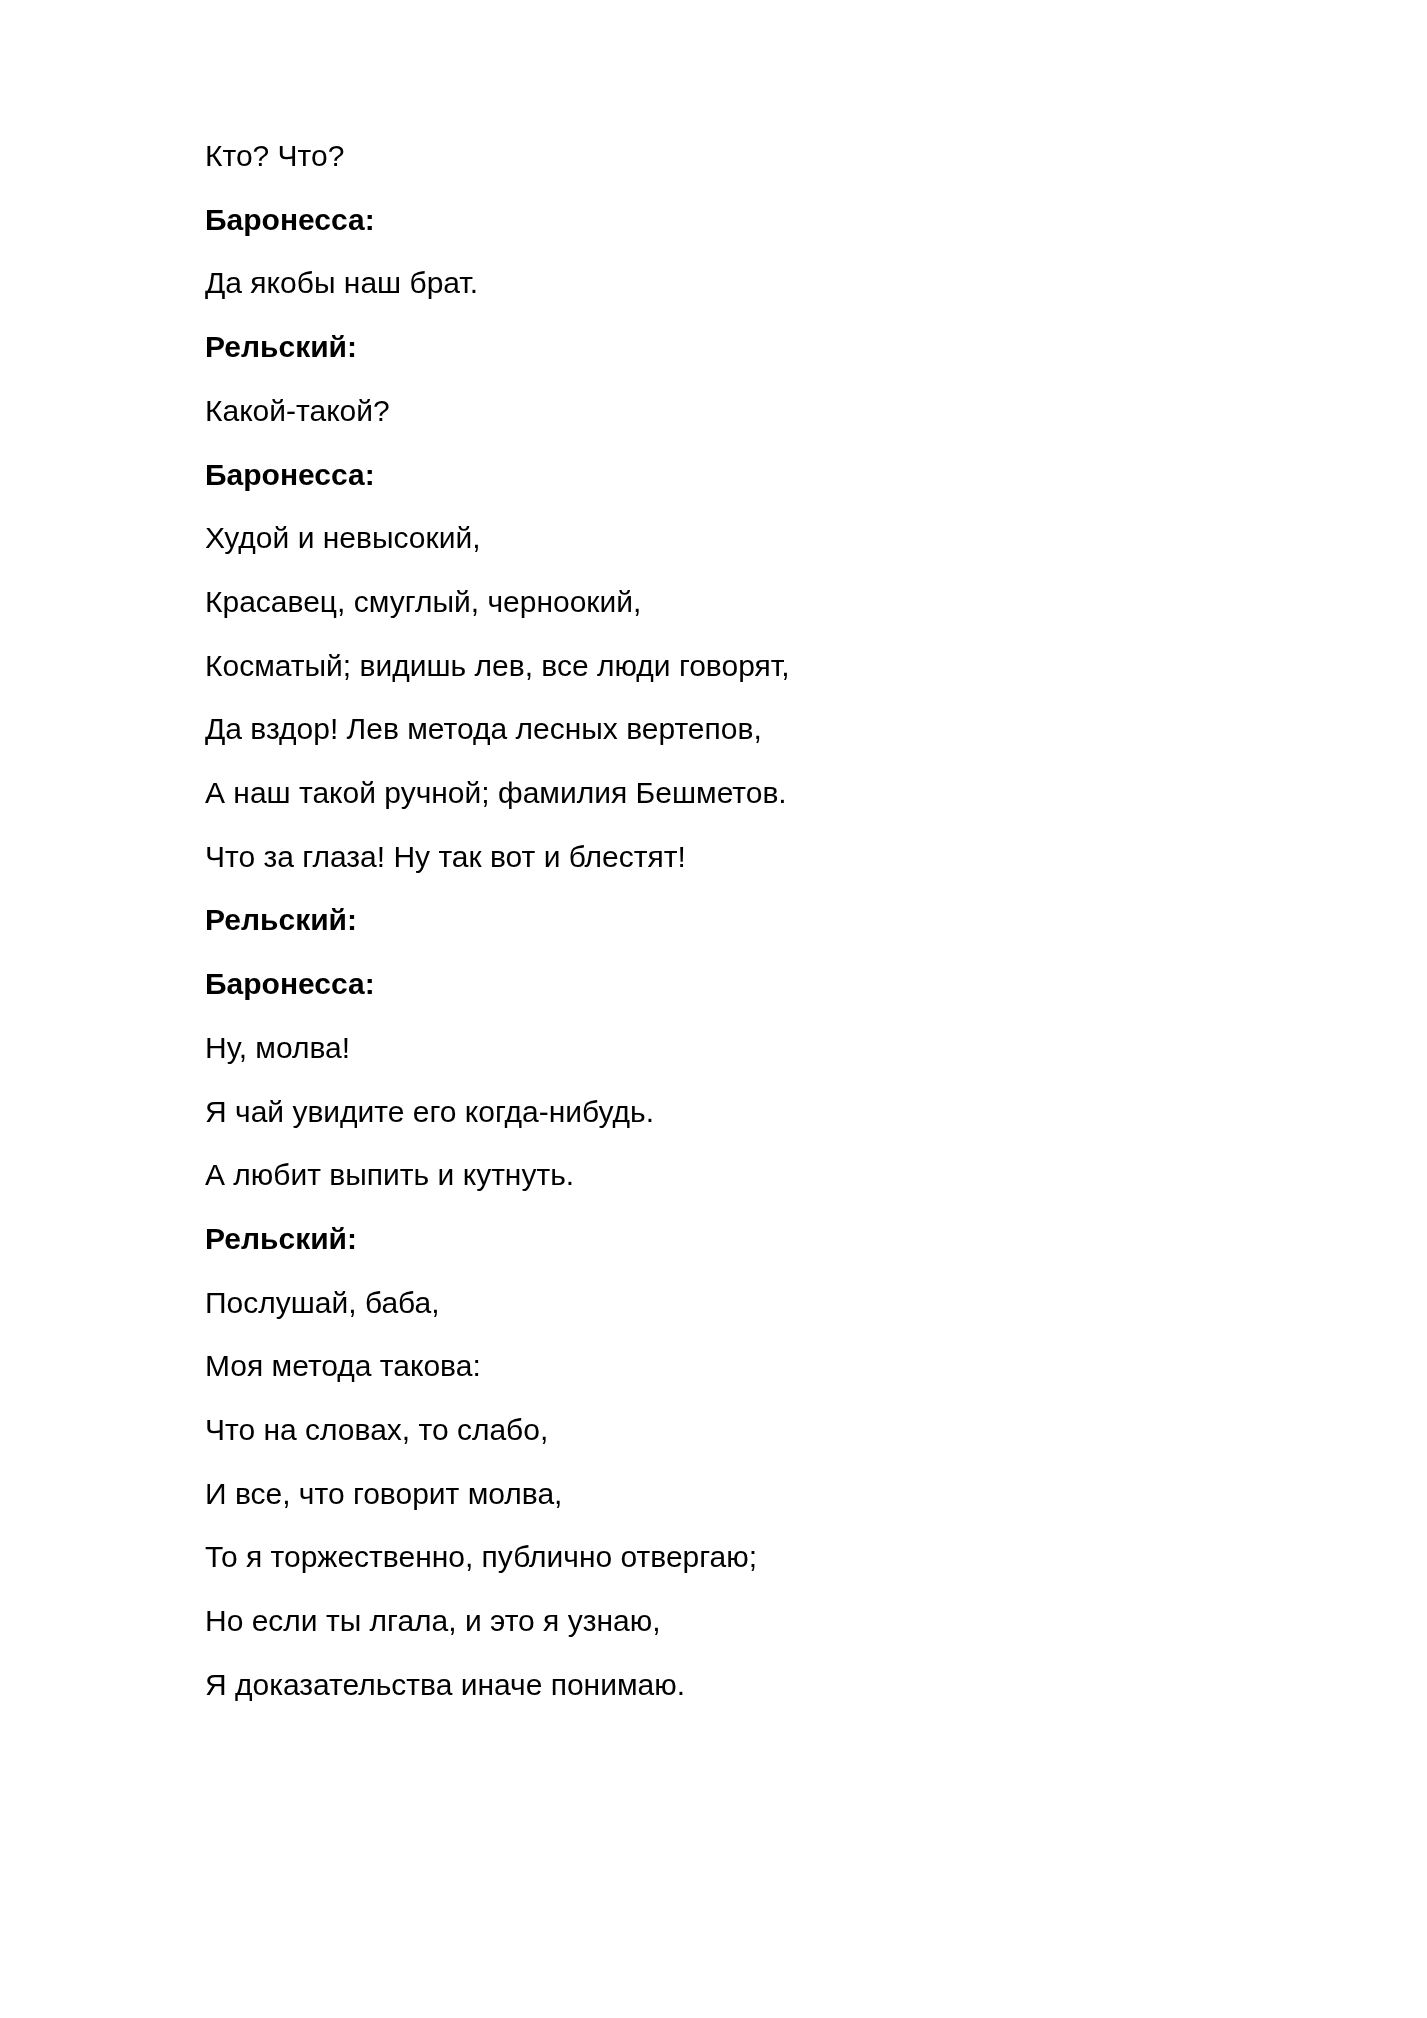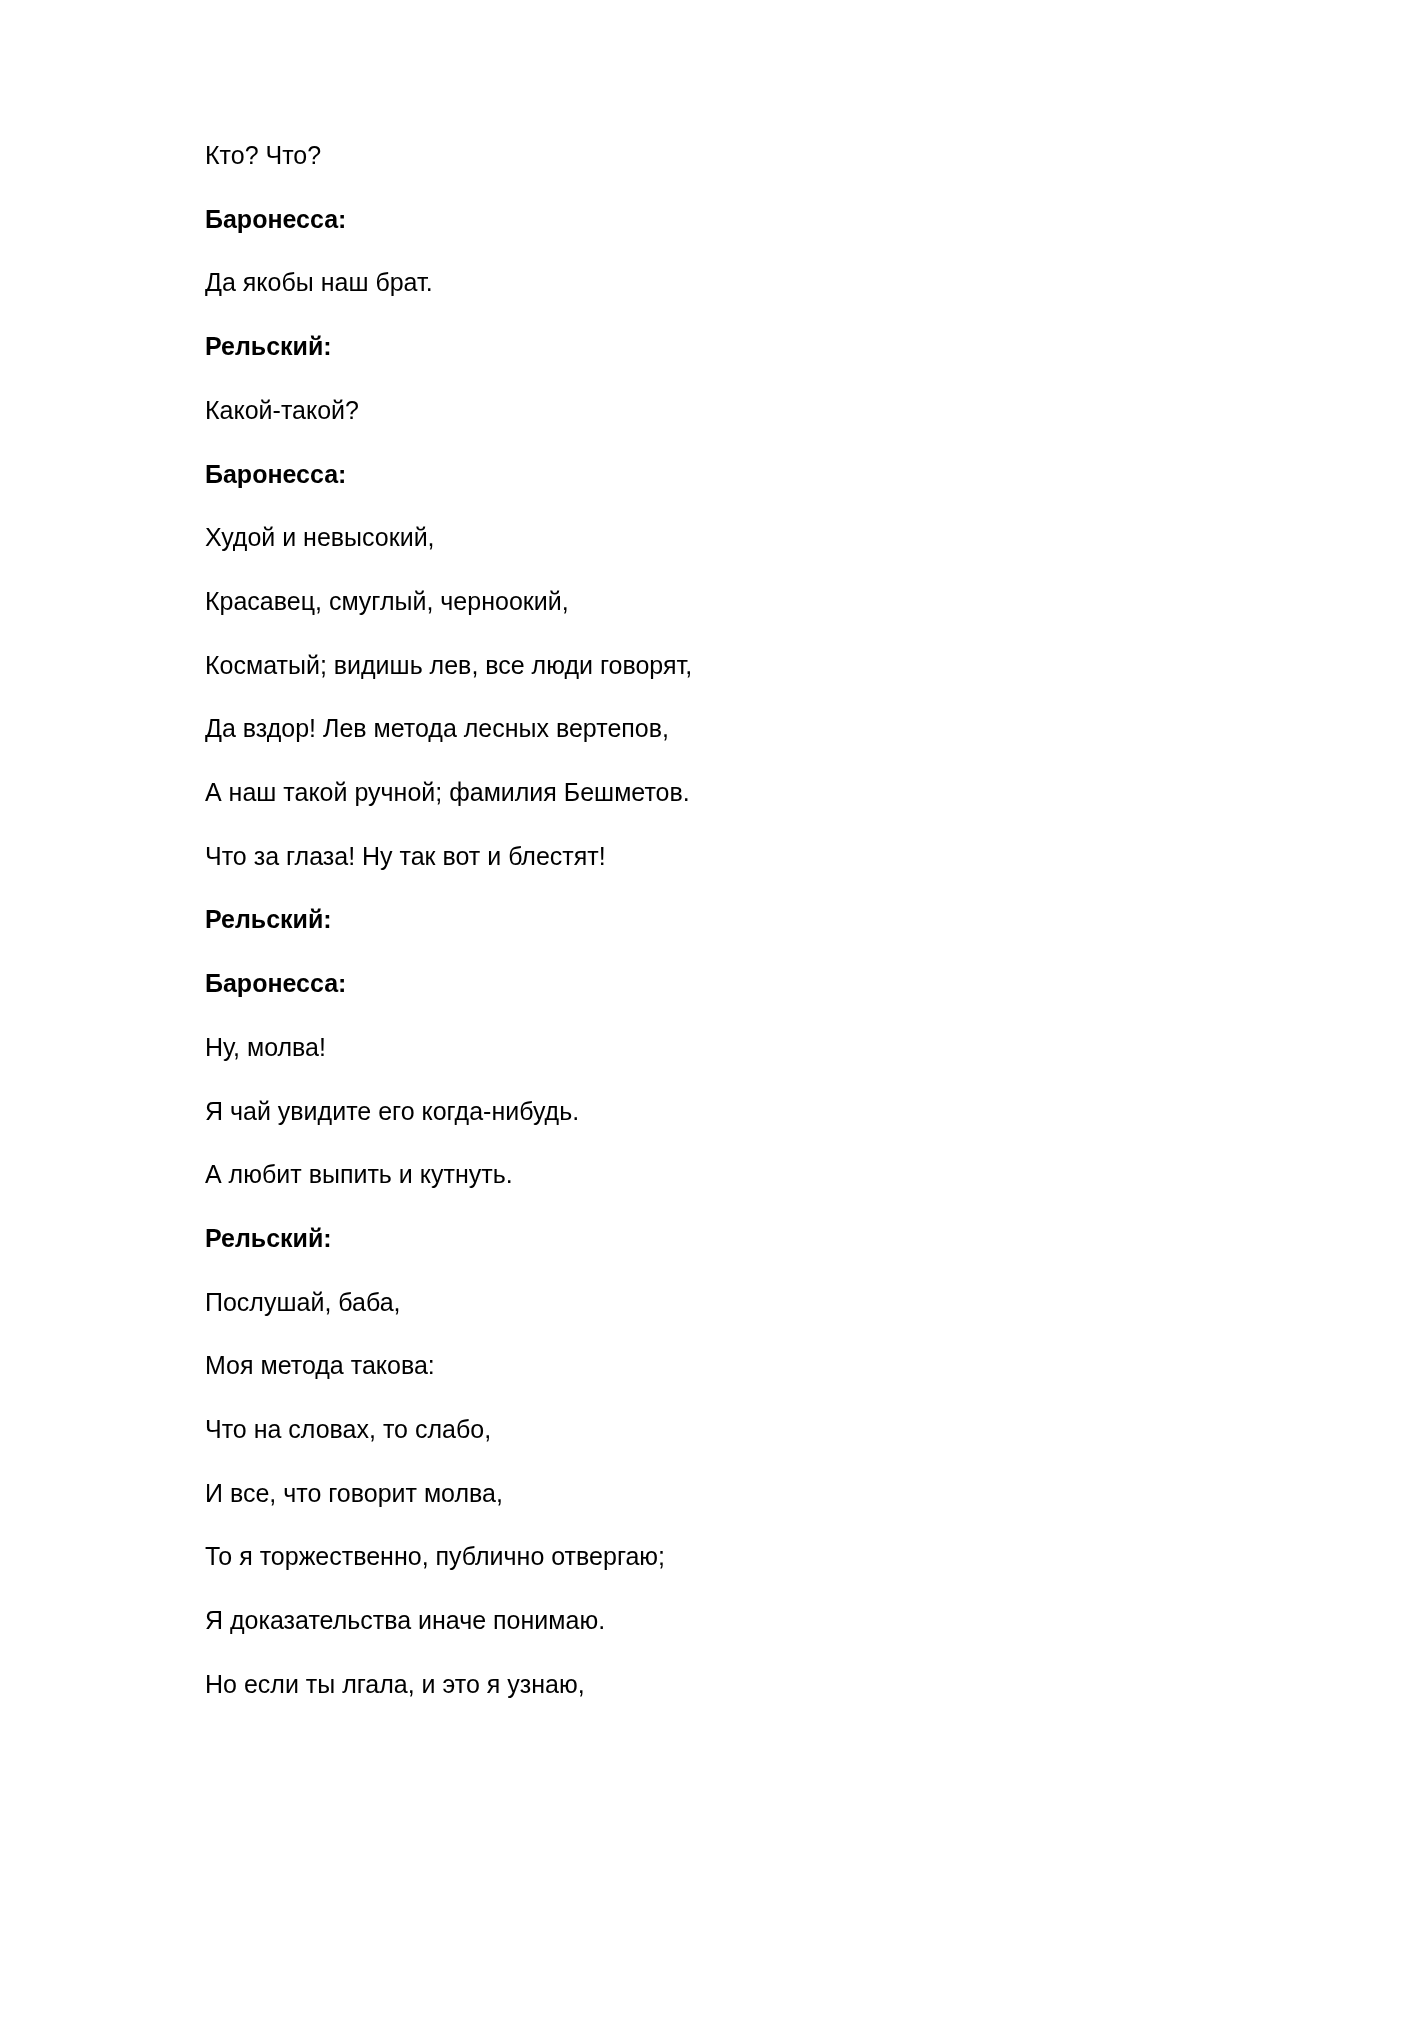--- a/index.html
+++ b/index.html
@@ -13,21 +13,21 @@
     height: 2018px;
     background: #ffffff;
     overflow: hidden;
   }
   .text-block {
     position: absolute;
     top: 124px;
     left: 205px;
     right: 60px;
     font-family: "Liberation Sans", "DejaVu Sans", sans-serif;
-    font-size: 25px;
+    font-size: 30px;
     color: #000000;
   }
   .line {
     margin: 0;
     padding: 0;
     line-height: 63.7px;
     white-space: nowrap;
     font-weight: 400;
   }
   .line.speaker {
@@ -55,16 +55,16 @@
       <p class="line speaker">Баронесса:</p>
       <p class="line">Ну, молва!</p>
       <p class="line">Я чай увидите его когда-нибудь.</p>
       <p class="line">А любит выпить и кутнуть.</p>
       <p class="line speaker">Рельский:</p>
       <p class="line">Послушай, баба,</p>
       <p class="line">Моя метода такова:</p>
       <p class="line">Что на словах, то слабо,</p>
       <p class="line">И все, что говорит молва,</p>
       <p class="line">То я торжественно, публично отвергаю;</p>
+      <p class="line">Но если ты лгала, и это я узнаю,</p>
       <p class="line">Я доказательства иначе понимаю.</p>
-      <p class="line">Но если ты лгала, и это я узнаю,</p>
     </div>
 </div>
 
 </body></html>

